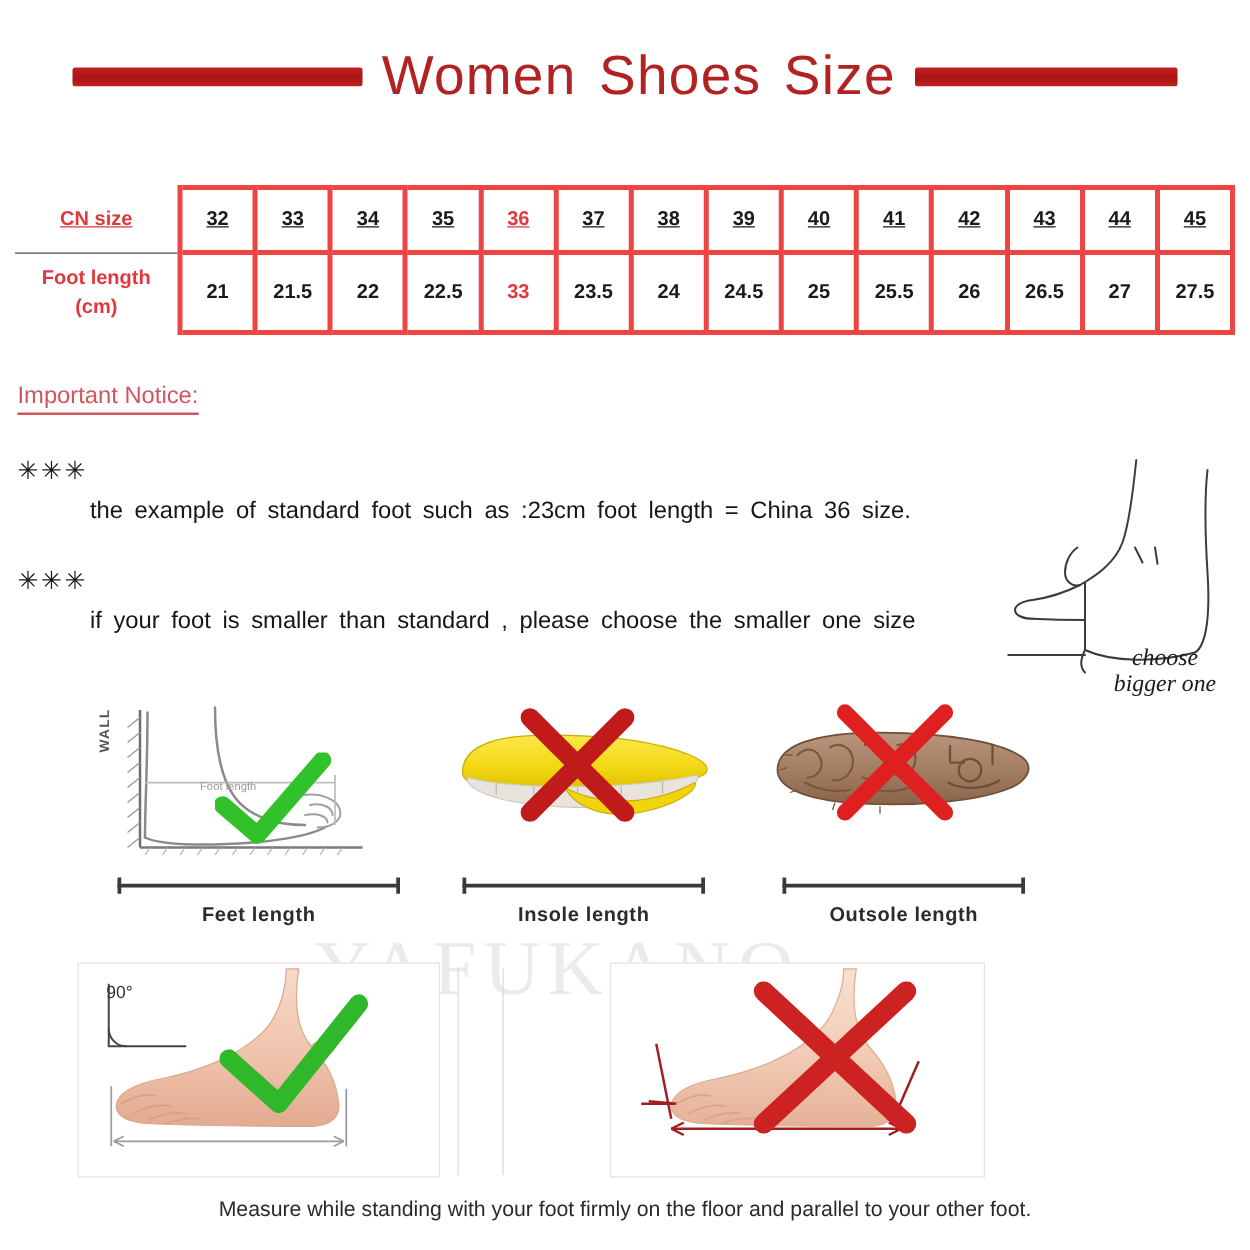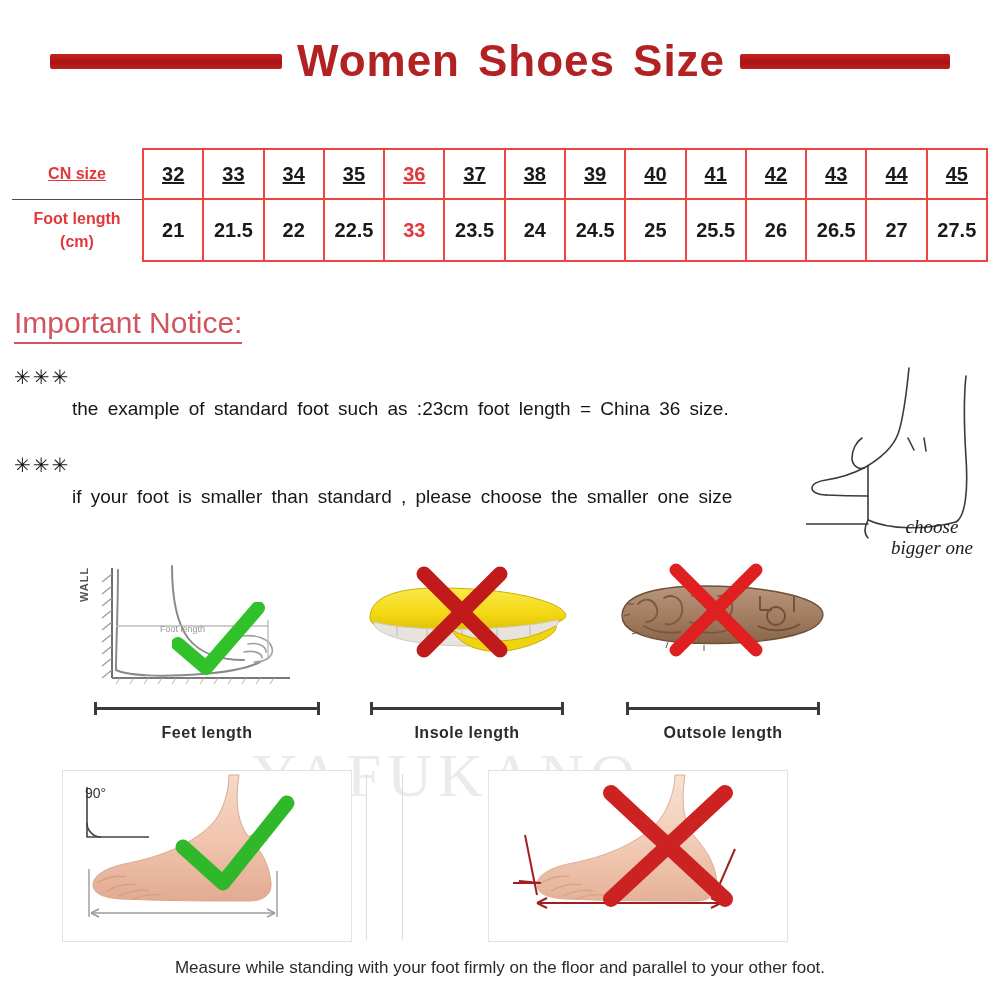--- a/index.html
+++ b/index.html
@@ -15,54 +15,54 @@
   
   .title-row{
     position:absolute;left:0;top:26px;width:1000px;height:70px;
     display:flex;align-items:center;justify-content:center;
   }
   .bar{height:15px;background:linear-gradient(180deg,#c62020 0%,#a81414 55%,#c02020 100%);
        border-radius:2px;flex:0 0 auto;}
   .bar.left{width:232px;margin-right:6px;}
   .bar.right{width:210px;margin-left:6px;}
   .title-text{
-    font-size:44px;font-weight:700;color:#b32222;
+    font-size:44px;font-weight:400;color:#b32222;
     letter-spacing:1px;white-space:nowrap;
     font-family:"Liberation Sans", sans-serif;
   }
   .title-text span{margin:0 9px;}
 
   
   .size-table{
     position:absolute;left:12px;top:148px;width:976px;
     border-collapse:collapse;table-layout:fixed;
   }
   .size-table td{
-    border:2px solid #ef4444;
+    border:4px solid #ef4444;
     height:40px;
     text-align:center;
     vertical-align:middle;
-    font-size:20px;font-weight:bold;color:#1a1a1a;
+    font-size:16px;font-weight:bold;color:#1a1a1a;
     padding:0;
   }
   .size-table tr.r1 td{height:48px;text-decoration:underline;}
   .size-table tr.r2 td{height:60px;}
   .size-table td.rowhead{
     border-left:none;border-top:none;border-bottom:none;
     color:#e0383c;font-size:16px;font-weight:bold;
     width:130px;
     line-height:1.45;
   }
   .size-table tr.r1 td.rowhead{border-bottom:1px solid #4a4a4a;}
   .size-table td.hl{color:#e0383c;}
 
   
   .notice-title{
     position:absolute;left:14px;top:306px;
-    font-size:30px;color:#d0555f;
+    font-size:19px;color:#d0555f;
     border-bottom:2px solid #d0555f;
     padding-bottom:2px;
     font-family:"Liberation Sans", sans-serif;
   }
   .notice-block{position:absolute;left:14px;top:362px;width:830px;color:#161616;}
   .nline{display:flex;align-items:flex-start;font-size:19px;line-height:31px;white-space:nowrap;}
   .stars{font-size:20px;letter-spacing:2px;width:58px;flex:0 0 58px;}
   .ntext{word-spacing:4px;}
   .indent{padding-left:58px;}
   .group2{margin-top:26px;}

